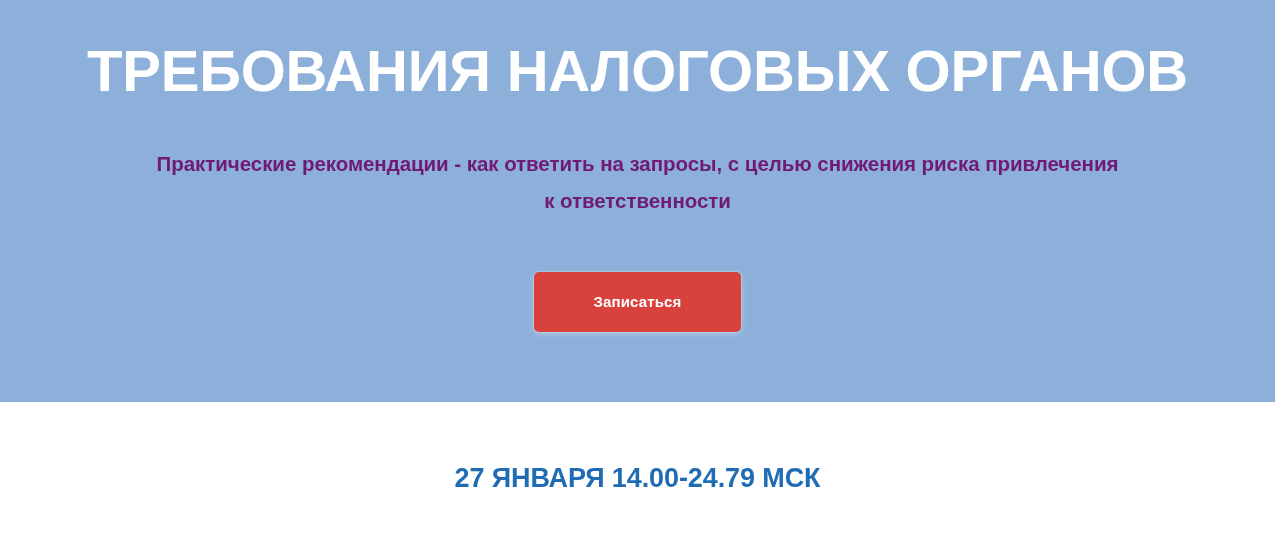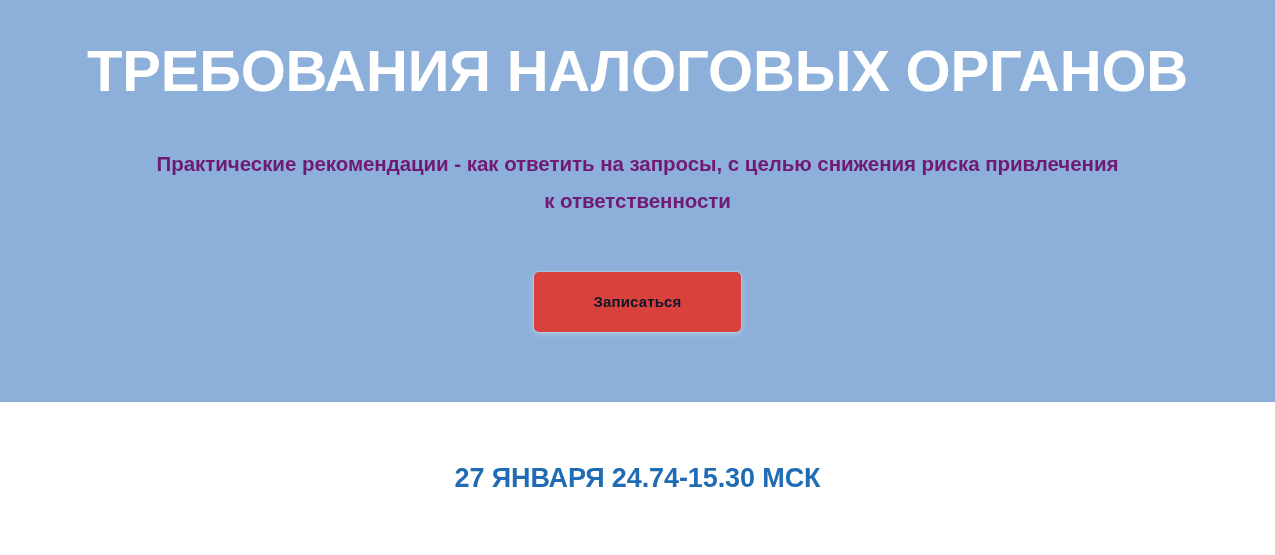--- a/index.html
+++ b/index.html
@@ -80,21 +80,21 @@
     height: 60px;
     text-align: center;
   }
 
   .cta-button {
     display: inline-block;
     width: 207px;
     height: 60px;
     line-height: 60px;
     background: #d9413c;
-    color: #0f172a;
+    color: #ffffff;
     border: none;
     border-radius: 5px;
     font-family: "Liberation Sans", sans-serif;
     font-weight: bold;
     font-size: 15px;
     letter-spacing: 0.15px;
     text-align: center;
     cursor: pointer;
     box-shadow: 0 0 0 1px rgba(255,255,255,0.18),
                 0 2px 7px rgba(255,255,255,0.35);
@@ -140,16 +140,16 @@
       <p class="hero-subtitle">Практические рекомендации - как ответить на запросы, с целью снижения риска привлечения к ответственности</p>
 
       <div class="cta-wrap">
         <a href="#" class="cta-button">Записаться</a>
       </div>
 
     </div>
   </section>
 
   <section class="info-section">
-    <div class="event-date">27 ЯНВАРЯ 24.74-15.30 МСК</div>
+    <div class="event-date">27 ЯНВАРЯ 14.00-24.79 МСК</div>
   </section>
 
 </div>
 
 </body></html>

